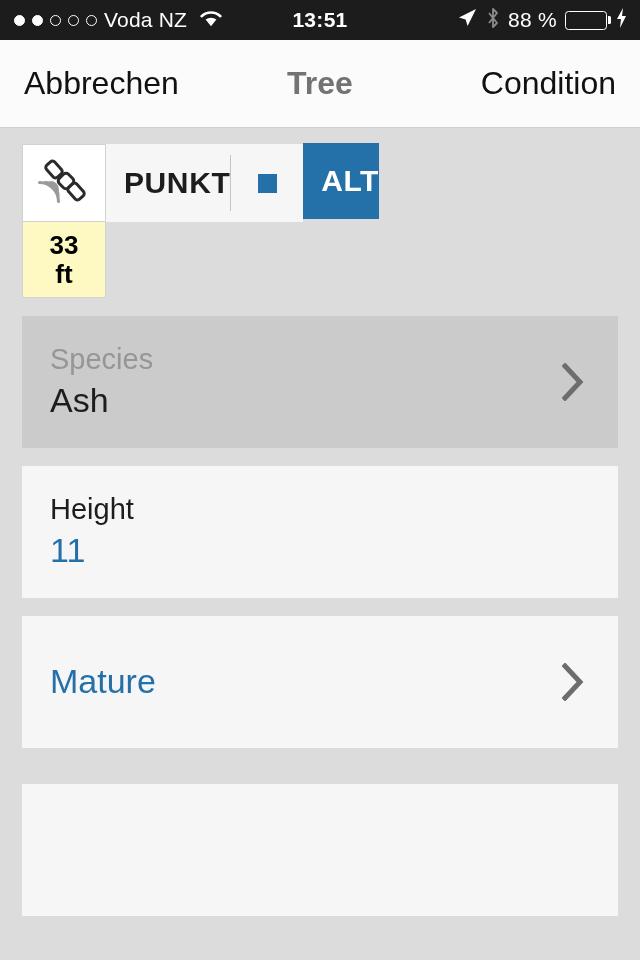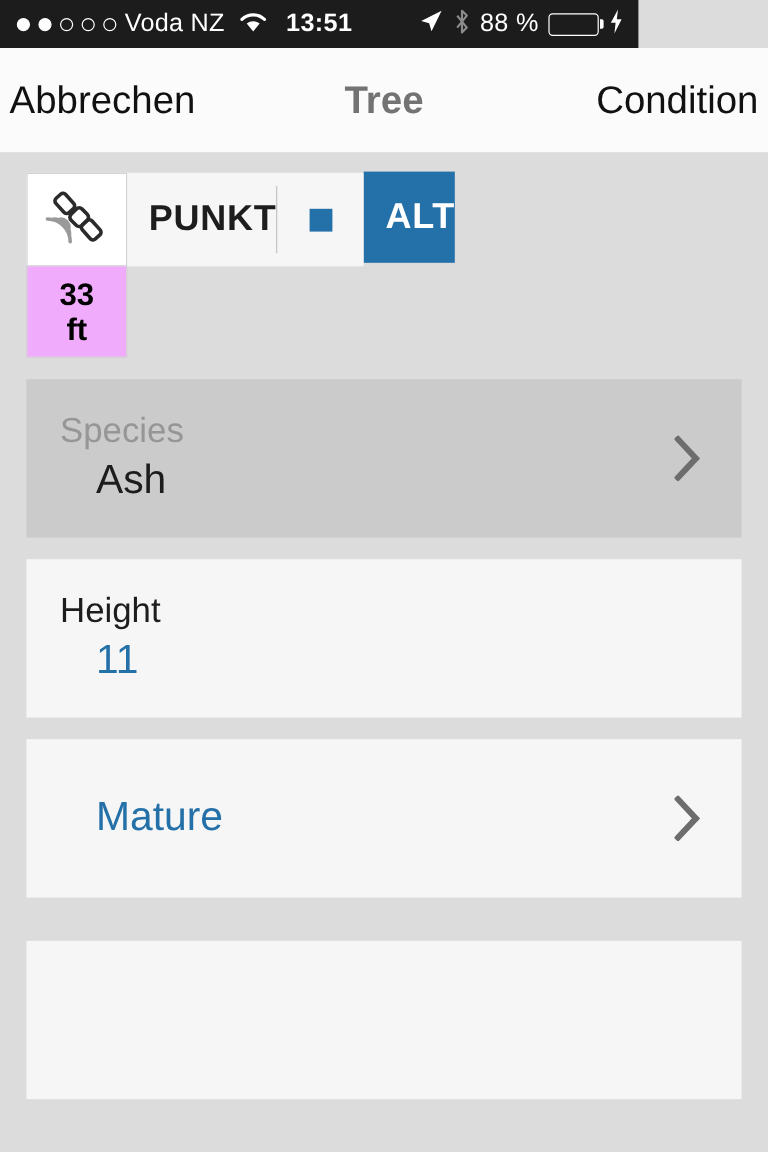--- a/index.html
+++ b/index.html
@@ -6,21 +6,21 @@
   html, body {
     width:640px; height:960px;
     font-family:"Liberation Sans", sans-serif;
     background:#dcdcdc;
     overflow:hidden;
   }
 
   
   .statusbar{
     position:relative;
-    height:40px; width:532px;
+    height:40px; width:640px;
     background:#1c1c1c;
     color:#ffffff;
     display:flex; align-items:center;
   }
   .sb-left{ display:flex; align-items:center; gap:7px; padding-left:14px; }
   .dots{ display:flex; align-items:center; gap:7px; }
   .dot{ width:11px; height:11px; border-radius:50%; border:1.6px solid #ffffff; }
   .dot.filled{ background:#ffffff; }
   .carrier{ font-size:21px; letter-spacing:0.2px; }
   .wifi{ margin-left:4px; }
@@ -49,21 +49,21 @@
   
   .navbar{
     position:relative;
     height:88px; width:640px;
     background:#fbfbfb;
     border-bottom:1px solid #cfcfcf;
     display:flex; align-items:center;
   }
   .nav-btn{
     font-size:32px; color:#111111;
-    padding:0 8px; white-space:nowrap;
+    padding:0 24px; white-space:nowrap;
     cursor:pointer;
   }
   .nav-left{ margin-left:0; }
   .nav-right{ margin-left:auto; }
   .nav-title{
     position:absolute; left:0; right:0; top:0; bottom:0;
     display:flex; align-items:center; justify-content:center;
     font-size:32px; font-weight:bold; color:#737373;
     pointer-events:none;
   }
@@ -81,21 +81,21 @@
     display:flex;
     margin:0 22px;
   }
   .gps-col{ width:84px; flex:0 0 84px; }
   .gps-sat{
     height:78px; background:#ffffff;
     border:1px solid #d2d2d2;
     display:flex; align-items:center; justify-content:center;
   }
   .gps-acc{
-    height:76px; background:#f0abfc;
+    height:76px; background:#fef9c3;
     border:1px solid #d2d2d2; border-top:none;
     display:flex; flex-direction:column;
     align-items:center; justify-content:center;
     line-height:1.08;
   }
   .gps-acc .val{ font-size:26px; font-weight:bold; color:#000; }
   .gps-acc .unit{ font-size:26px; font-weight:bold; color:#000; }
 
   .gps-right{ flex:1; display:flex; flex-direction:row; }
   .punkt-row{
@@ -143,21 +143,21 @@
   .field-text{
     padding-left:28px;
     display:flex; flex-direction:column;
     justify-content:center; gap:6px;
   }
   .field-label{
     font-size:29px; color:#1d1d1d; line-height:1.1;
   }
   .field.selected .field-label{ color:#969696; }
   .field-value{
-    font-size:34px; color:#2470a8; line-height:1.1;margin-left:30px;
+    font-size:34px; color:#2470a8; line-height:1.1;
   }
   .field-value.dark{ color:#1d1d1d; }
   .chev{
     position:absolute; right:34px; top:50%;
     transform:translateY(-50%);
     width:22px; height:38px;
   }
 </style>
 </head>
 <body>

